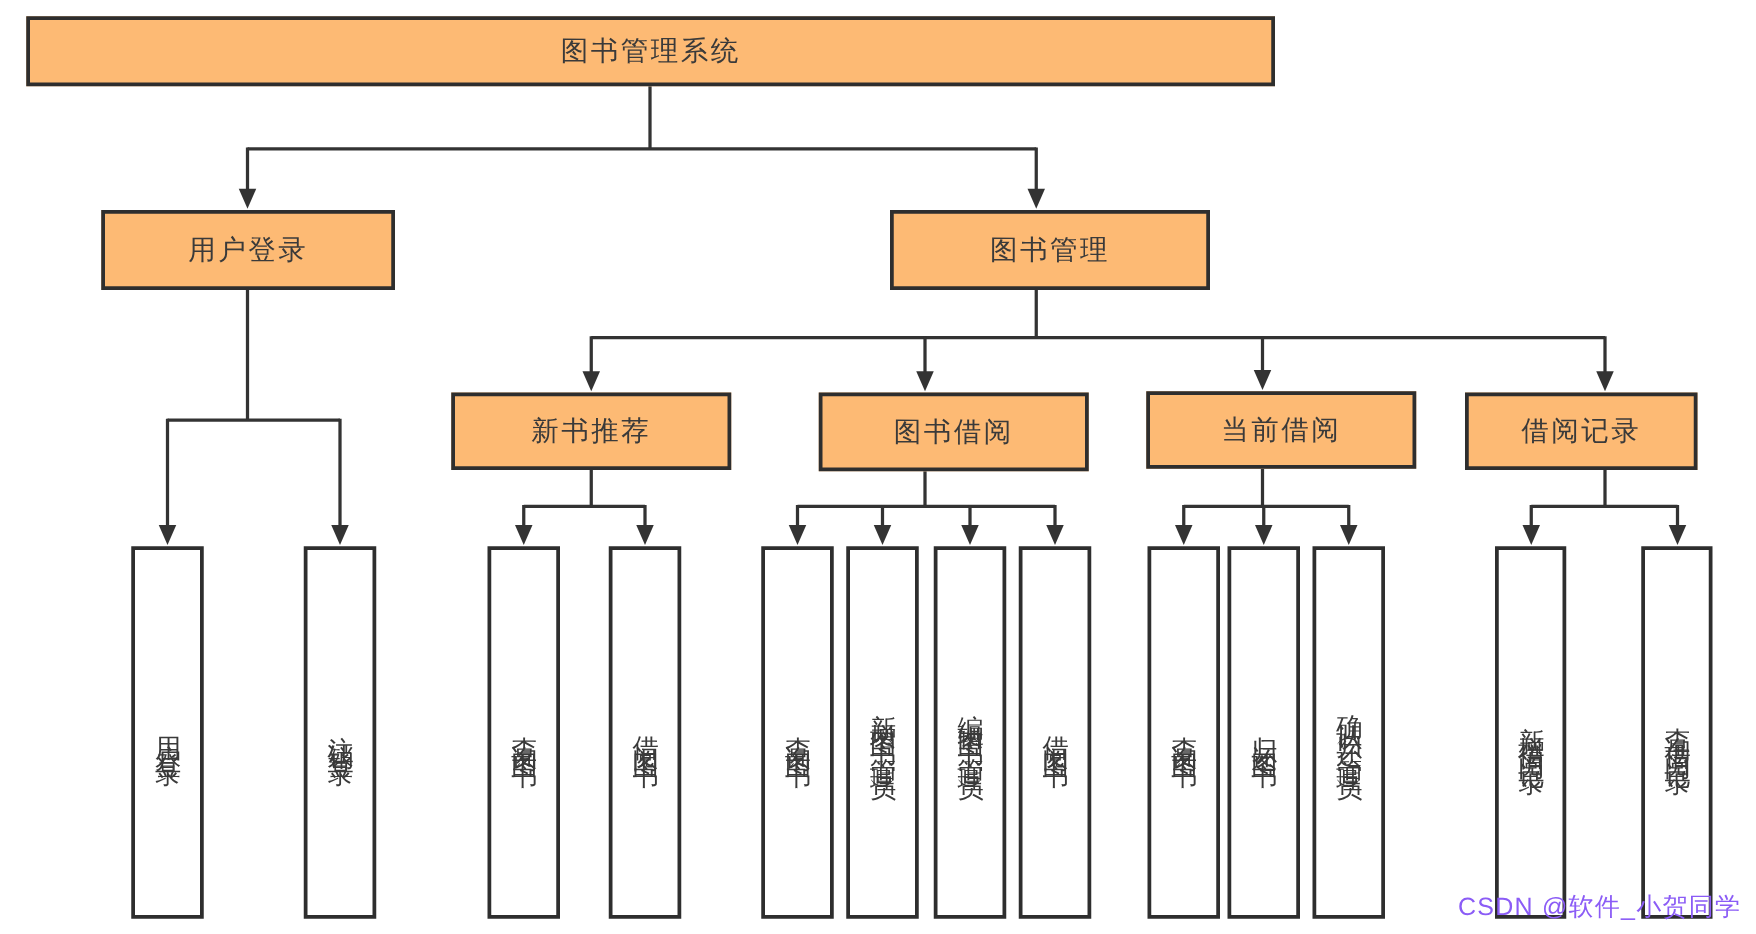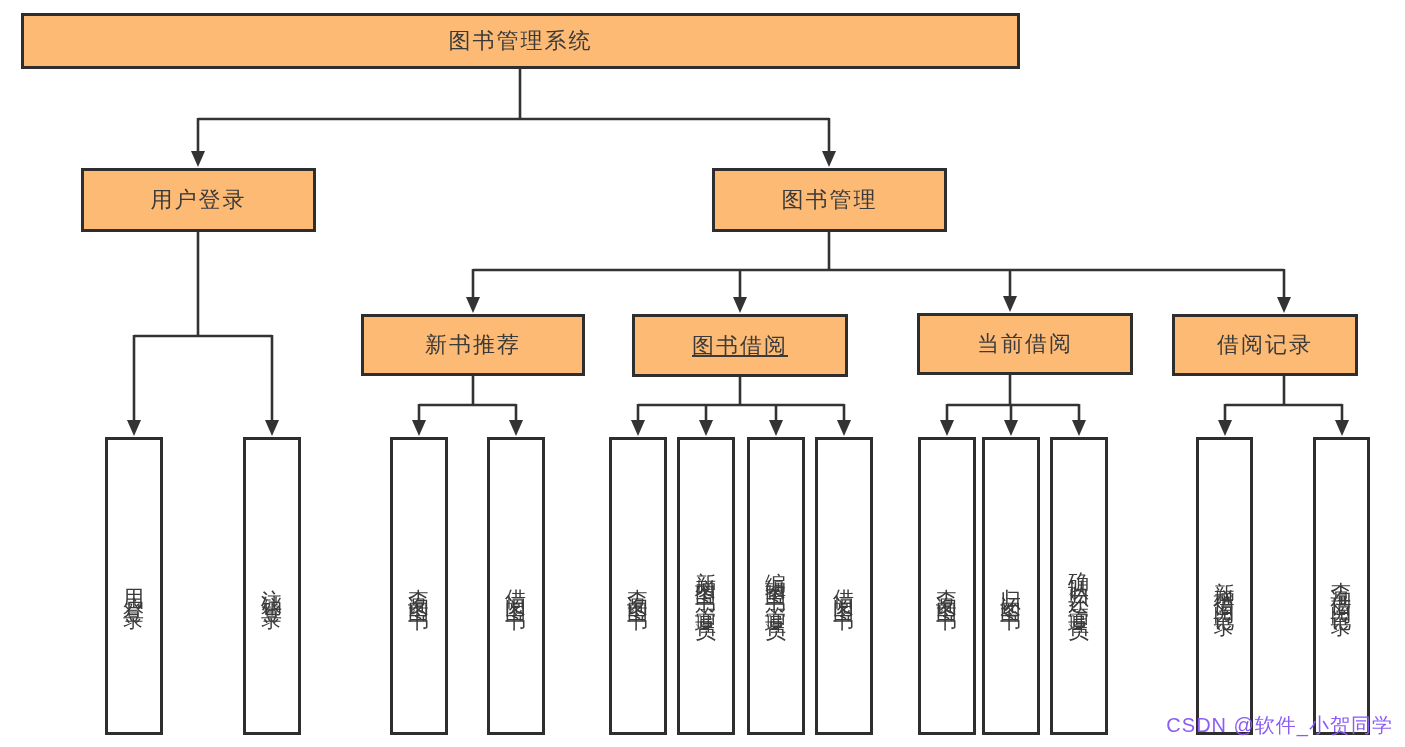--- a/index.html
+++ b/index.html
@@ -52,23 +52,23 @@
     text-orientation: mixed;
     font-size: 21px;
     letter-spacing: 7px;
     line-height: 1;
     color: #3a3a3a;
     white-space: nowrap;
   }
   
   #node-root        { left: 21px;   top: 13px;  width: 999px; height: 56px; }
   #node-user-login  { left: 81px;   top: 168px; width: 235px; height: 64px; }
-  #node-book-mgmt   { left: 712px;  top: 168px; width: 235px; height: 64px; }
+  #node-book-mgmt   { left: 712px;  top: 168px; width: 256px; height: 64px; }
   #node-new-book    { left: 361px;  top: 314px; width: 224px; height: 62px; }
-  #node-book-borrow { left: 632px;  top: 314px; width: 216px; height: 63px; text-decoration: underline; }
+  #node-book-borrow { left: 655px;  top: 314px; width: 216px; height: 63px; }
   #node-cur-borrow  { left: 917px;  top: 313px; width: 216px; height: 62px; }
   #node-borrow-rec  { left: 1172px; top: 314px; width: 186px; height: 62px; justify-content: center; }
   #leaf-a { left: 105px;  }
   #leaf-b { left: 243px;  }
   #leaf-c { left: 390px;  }
   #leaf-d { left: 487px;  }
   #leaf-e { left: 609px;  }
   #leaf-f { left: 677px;  }
   #leaf-g { left: 747px;  }
   #leaf-h { left: 815px;  }

